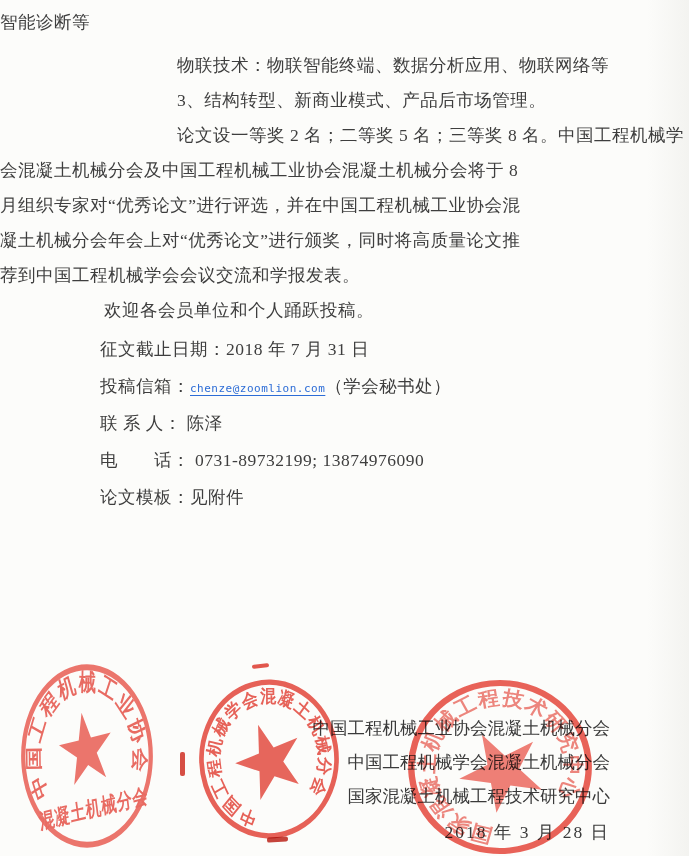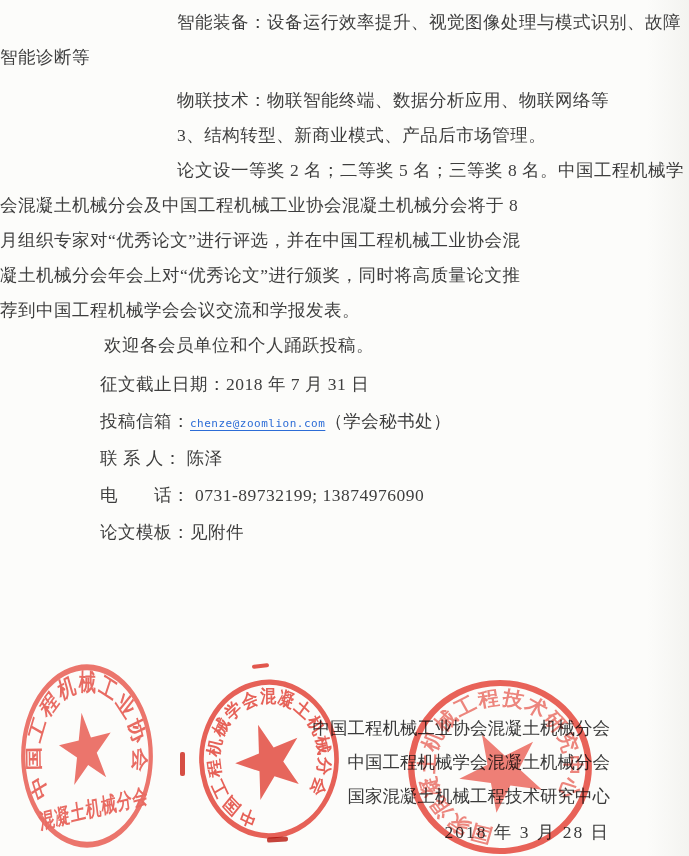--- a/index.html
+++ b/index.html
@@ -33,21 +33,20 @@
   .mark-dash-top{left:252px;top:664px;width:17px;height:4px;background:#e4584e;transform:rotate(-6deg);}
   .mark-tick{left:180px;top:752px;width:5px;height:24px;background:#d94f45;}
   .mark-dash-bottom{left:267px;top:837px;width:21px;height:5px;background:#c8453c;transform:rotate(-4deg);}
 </style>
 </head>
 <body>
 
 <div class="page">
 
   <div class="letter-body">
-    <div class="line ind">智能装备：设备运行效率提升、视觉图像处理与模式识别、故障</div>
     <div class="line m tall">智能诊断等</div>
     <div class="line ind">物联技术：物联智能终端、数据分析应用、物联网络等</div>
     <div class="line ind">3、结构转型、新商业模式、产品后市场管理。</div>
     <div class="line ind">论文设一等奖 2 名；二等奖 5 名；三等奖 8 名。中国工程机械学</div>
     <div class="line m">会混凝土机械分会及中国工程机械工业协会混凝土机械分会将于 8</div>
     <div class="line m">月组织专家对“优秀论文”进行评选，并在中国工程机械工业协会混</div>
     <div class="line m">凝土机械分会年会上对“优秀论文”进行颁奖，同时将高质量论文推</div>
     <div class="line m">荐到中国工程机械学会会议交流和学报发表。</div>
     <div class="line welcome">欢迎各会员单位和个人踊跃投稿。</div>
     <div class="line c">征文截止日期：2018 年 7 月 31 日</div>

